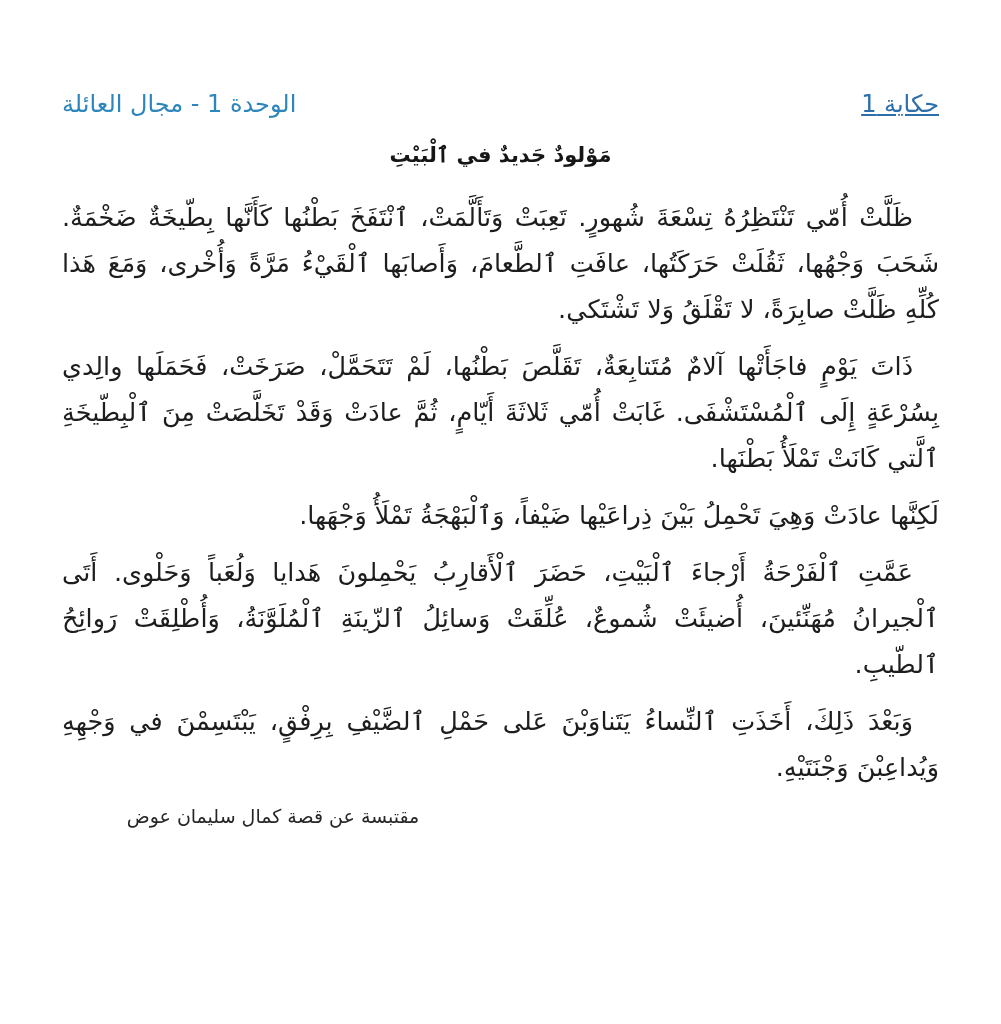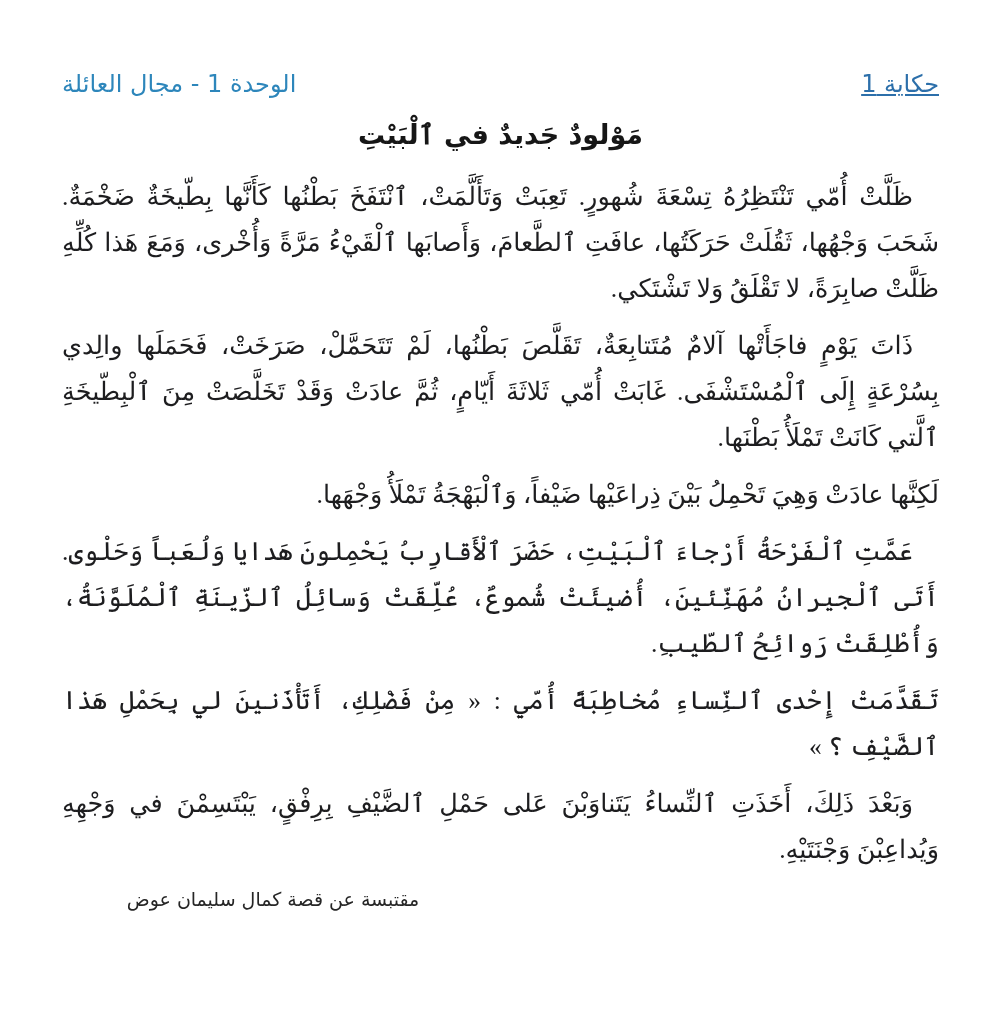--- a/index.html
+++ b/index.html
@@ -26,33 +26,32 @@
     justify-content: space-between;
     align-items: baseline;
     font-size: 24px;
     margin-bottom: 14px;
   }
   .page-header .hdr {
     white-space: nowrap;
   }
   .story-title {
     text-align: center;
-    font-size: 27px;
+    font-size: 21px;
     margin: 0 0 16px 0;
     line-height: 46px;
     color: #161616;
   }
   .body-text p {
     font-size: 25.5px;
     line-height: 46px;
     text-align: justify;
     text-justify: inter-word;
     margin: 0 0 11px 0;
     color: #1d1d1f;
-    font-family: Liberation Serif, serif;
   }
   .body-text p.indent {
     text-indent: 26px;
   }
   .attribution {
     width: 330px;
     margin: 8px auto 0 46px;
     text-align: center;
     font-size: 19px;
     line-height: 31px;
@@ -62,31 +61,30 @@
     white-space: nowrap;
   }
 </style>
 </head>
 <body>
 
 <div class="page">
 
   <div class="page-header">
     <span class="hdr" style="color: rgb(44, 111, 170); text-decoration: underline;">حكاية 1</span>
-    <span class="hdr" style="color: rgb(45, 134, 187);">الوحدة 1 - مجال العائلة</span>
+    <span class="hdr" style="color: rgb(45, 134, 187); margin-top: 20px;">الوحدة 1 - مجال العائلة</span>
   </div>
 
   <h1 class="story-title">مَوْلودٌ جَديدٌ في ٱلْبَيْتِ</h1>
 
   <div class="body-text">
     <p class="indent">ظَلَّتْ أُمّي تَنْتَظِرُهُ تِسْعَةَ شُهورٍ. تَعِبَتْ وَتَأَلَّمَتْ، ٱنْتَفَخَ بَطْنُها كَأَنَّها بِطّيخَةٌ ضَخْمَةٌ. شَحَبَ وَجْهُها، ثَقُلَتْ حَرَكَتُها، عافَتِ ٱلطَّعامَ، وَأَصابَها ٱلْقَيْءُ مَرَّةً وَأُخْرى، وَمَعَ هَذا كُلِّهِ ظَلَّتْ صابِرَةً، لا تَقْلَقُ وَلا تَشْتَكي.</p>
     <p class="indent">ذَاتَ يَوْمٍ فاجَأَتْها آلامٌ مُتَتابِعَةٌ، تَقَلَّصَ بَطْنُها، لَمْ تَتَحَمَّلْ، صَرَخَتْ، فَحَمَلَها والِدي بِسُرْعَةٍ إِلَى ٱلْمُسْتَشْفَى. غَابَتْ أُمّي ثَلاثَةَ أَيّامٍ، ثُمَّ عادَتْ وَقَدْ تَخَلَّصَتْ مِنَ ٱلْبِطّيخَةِ ٱلَّتي كَانَتْ تَمْلَأُ بَطْنَها.</p>
     <p>لَكِنَّها عادَتْ وَهِيَ تَحْمِلُ بَيْنَ ذِراعَيْها ضَيْفاً، وَٱلْبَهْجَةُ تَمْلَأُ وَجْهَها.</p>
     <p class="indent">عَمَّتِ ٱلْفَرْحَةُ أَرْجاءَ ٱلْبَيْتِ، حَضَرَ ٱلْأَقارِبُ يَحْمِلونَ هَدايا وَلُعَباً وَحَلْوى. أَتَى ٱلْجيرانُ مُهَنِّئينَ، أُضيئَتْ شُموعٌ، عُلِّقَتْ وَسائِلُ ٱلزّينَةِ ٱلْمُلَوَّنَةُ، وَأُطْلِقَتْ رَوائِحُ ٱلطّيبِ.</p>
-    <p>تَقَدَّمَتْ إِحْدى ٱلنِّساءِ مُخاطِبَةً أُمّي : « مِنْ فَضْلِكِ، أَتَأْذَنينَ لي بِحَمْلِ هَذا ٱلضَّيْفِ ؟ »</p>
     <p class="indent">وَبَعْدَ ذَلِكَ، أَخَذَتِ ٱلنِّساءُ يَتَناوَبْنَ عَلى حَمْلِ ٱلضَّيْفِ بِرِفْقٍ، يَبْتَسِمْنَ في وَجْهِهِ وَيُداعِبْنَ وَجْنَتَيْهِ.</p>
   </div>
 
   <div class="attribution">
     <div>مقتبسة عن قصة كمال سليمان عوض</div>
 
   </div>
 
 </div>
 

